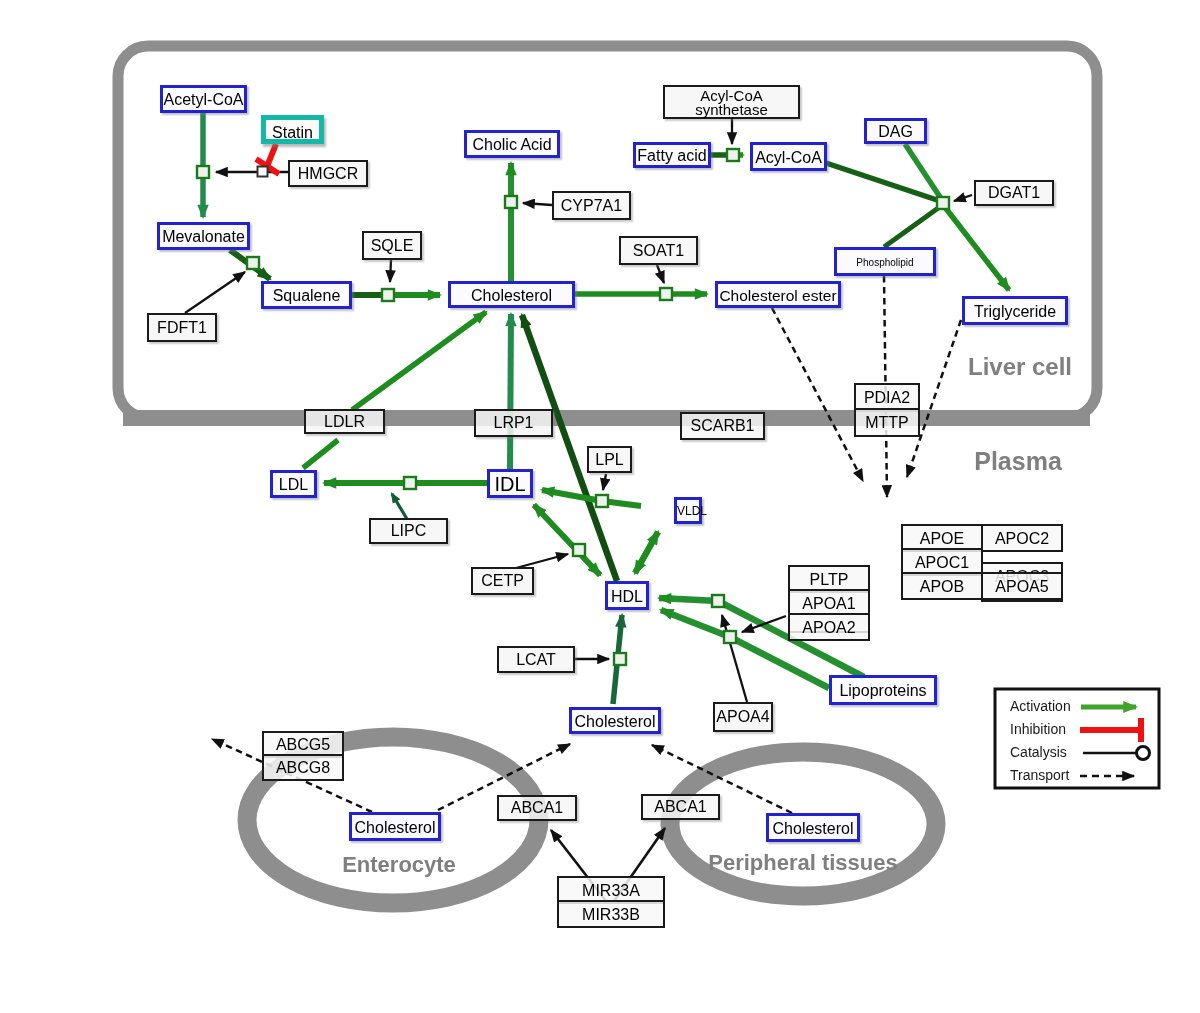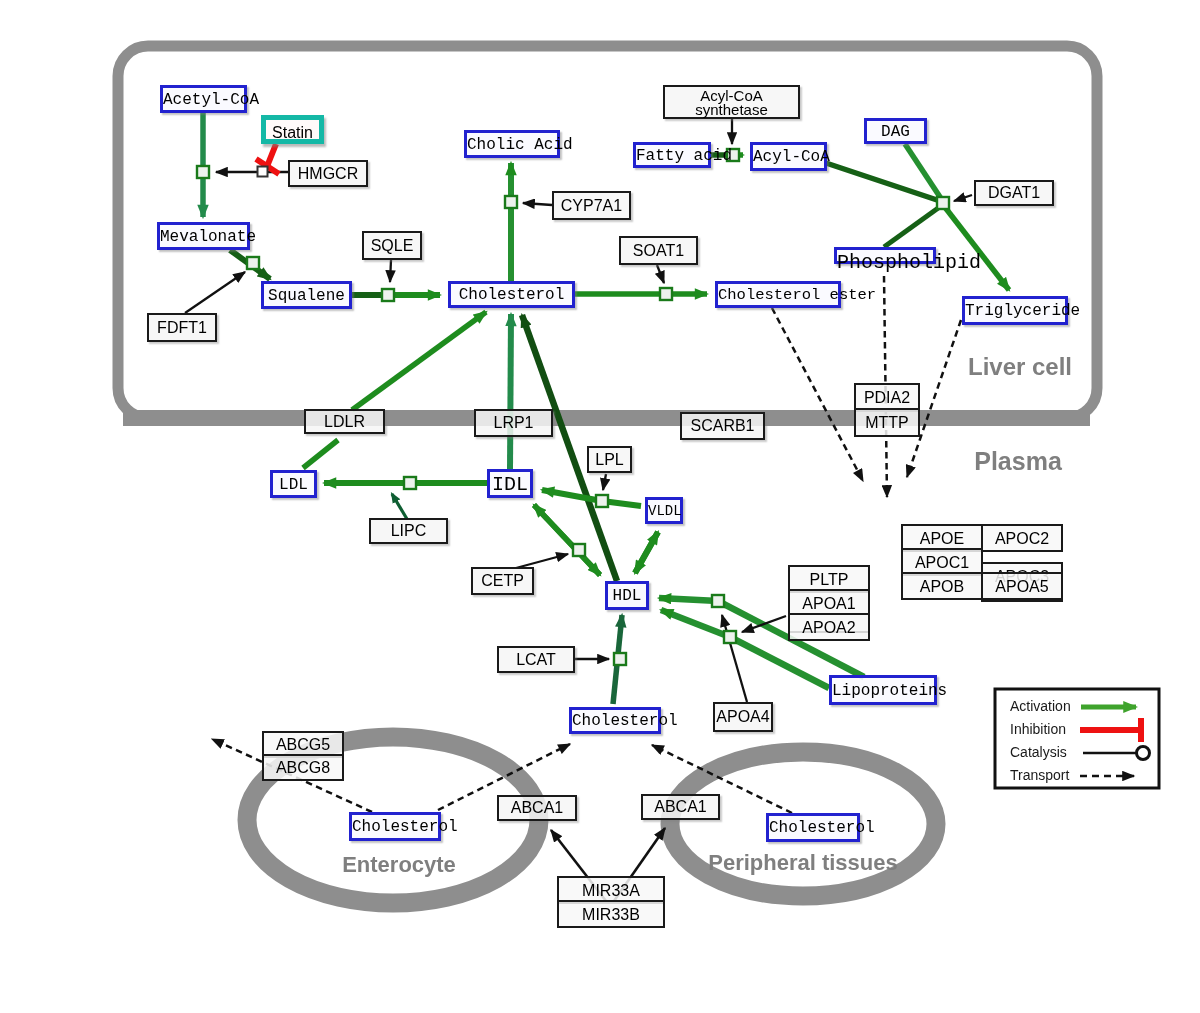--- a/index.html
+++ b/index.html
@@ -1,18 +1,18 @@
 <!DOCTYPE html>
 <html><head><meta charset="utf-8"><style>
 html,body{margin:0;padding:0;background:#fff;}
 #wrap{position:relative;width:1200px;height:1013px;font-family:"Liberation Sans",sans-serif;overflow:hidden;}
 svg{position:absolute;left:0;top:0;}
 svg text{font-family:"Liberation Sans",sans-serif;}
 .bx{position:absolute;box-sizing:border-box;text-align:center;color:#000;white-space:nowrap;}
-.bx.b{border:3px solid #2222cf;background:rgba(250,250,255,0.9);box-shadow:2px 2px 1.5px rgba(125,125,125,0.45);font-family:Liberation Mono, monospace;}
+.bx.b{border:3px solid #2222cf;background:rgba(250,250,255,0.9);box-shadow:2px 2px 1.5px rgba(125,125,125,0.45);}
 .bx.r{border:5px solid #14b8a6;background:rgba(255,250,250,0.9);box-shadow:2px 2.5px 2px rgba(130,130,130,0.55);}
 .bx.g,.bx.two{border:2px solid #1a1a1a;background:rgba(246,246,246,0.85);box-shadow:2px 2px 1.5px rgba(125,125,125,0.4);}
 .bx.t{border:2px solid #1a1a1a;background:rgba(248,248,248,0.85);font-size:16px;margin:2px;}
 .bx.t+.bx.t{}
 </style></head><body>
 <div id="wrap">
 <svg width="1200" height="1013" viewBox="0 0 1200 1013">
 <defs>
 <marker id="am" viewBox="0 0 10 8" refX="8.5" refY="4" markerWidth="15" markerHeight="11.5" orient="auto" markerUnits="userSpaceOnUse">
           <path d="M0,0 L10,4 L0,8 z" fill="#1e8c1e"></path>
@@ -126,26 +126,26 @@
 <line x1="1080" y1="776" x2="1134" y2="776" stroke="#111" stroke-width="2.5" stroke-dasharray="7,5" marker-end="url(#ab)"></line>
 </svg>
 <div class="bx b" style="left:160px;top:85px;width:87px;height:28px;line-height:24px;font-size:16px">Acetyl-CoA</div>
 <div class="bx b" style="left:157px;top:222px;width:93px;height:28px;line-height:24px;font-size:16px">Mevalonate</div>
 <div class="bx b" style="left:261px;top:281px;width:91px;height:28px;line-height:24px;font-size:16px">Squalene</div>
 <div class="bx b" style="left:448px;top:281px;width:127px;height:27px;line-height:23px;font-size:16px">Cholesterol</div>
 <div class="bx b" style="left:464px;top:130px;width:96px;height:28px;line-height:24px;font-size:16px">Cholic Acid</div>
 <div class="bx b" style="left:633px;top:142px;width:78px;height:26px;line-height:22px;font-size:16px">Fatty acid</div>
 <div class="bx b" style="left:750px;top:142px;width:77px;height:29px;line-height:25px;font-size:16px">Acyl-CoA</div>
 <div class="bx b" style="left:864px;top:118px;width:63px;height:26px;line-height:22px;font-size:16px">DAG</div>
-<div class="bx b" style="left:834px;top:247px;width:102px;height:17px;line-height:25px;font-size:20px">Phospholipid</div>
+<div class="bx b" style="left:834px;top:247px;width:102px;height:29px;line-height:25px;font-size:10px">Phospholipid</div>
 <div class="bx b" style="left:962px;top:296px;width:106px;height:29px;line-height:25px;font-size:16px">Triglyceride</div>
 <div class="bx b" style="left:715px;top:281px;width:126px;height:27px;line-height:23px;font-size:15.5px">Cholesterol ester</div>
 <div class="bx b" style="left:270px;top:470px;width:47px;height:28px;line-height:24px;font-size:16px">LDL</div>
 <div class="bx b" style="left:487px;top:469px;width:46px;height:29px;line-height:25px;font-size:20px">IDL</div>
-<div class="bx b" style="left:645px;top:497px;width:38px;height:27px;line-height:23px;font-size:14px">VLDL</div>
+<div class="bx b" style="left:674px;top:497px;width:28px;height:27px;line-height:23px;font-size:12px">VLDL</div>
 <div class="bx b" style="left:605px;top:581px;width:44px;height:29px;line-height:25px;font-size:16px">HDL</div>
 <div class="bx b" style="left:569px;top:707px;width:92px;height:27px;line-height:23px;font-size:16px">Cholesterol</div>
 <div class="bx b" style="left:349px;top:812px;width:92px;height:29px;line-height:25px;font-size:16px">Cholesterol</div>
 <div class="bx b" style="left:766px;top:813px;width:94px;height:29px;line-height:25px;font-size:16px">Cholesterol</div>
 <div class="bx b" style="left:829px;top:675px;width:108px;height:30px;line-height:26px;font-size:16px">Lipoproteins</div>
 <div class="bx r" style="left:261px;top:115px;width:63px;height:29px;line-height:25px;font-size:16px">Statin</div>
 <div class="bx g" style="left:288px;top:160px;width:80px;height:27px;line-height:23px;font-size:16px">HMGCR</div>
 <div class="bx g" style="left:147px;top:313px;width:70px;height:29px;line-height:25px;font-size:16px">FDFT1</div>
 <div class="bx g" style="left:362px;top:231px;width:60px;height:29px;line-height:25px;font-size:16px">SQLE</div>
 <div class="bx g" style="left:552px;top:191px;width:79px;height:29px;line-height:25px;font-size:16px">CYP7A1</div>

